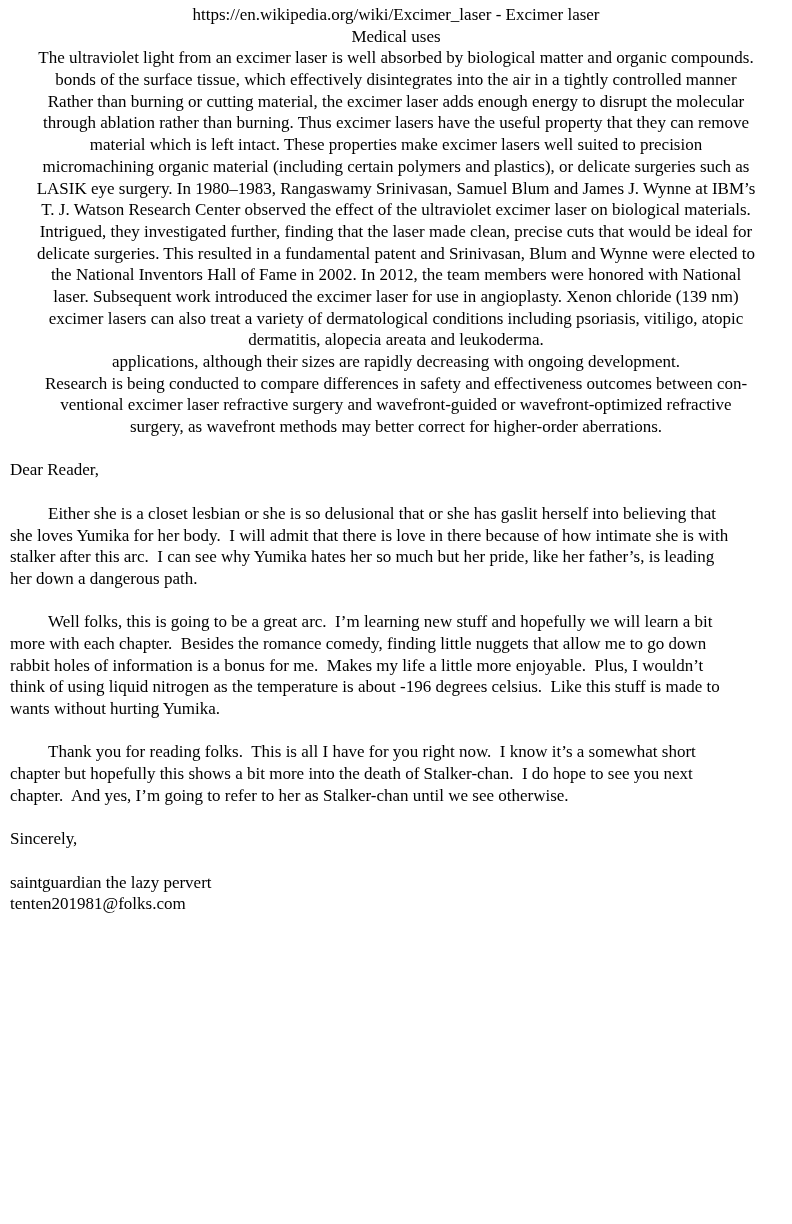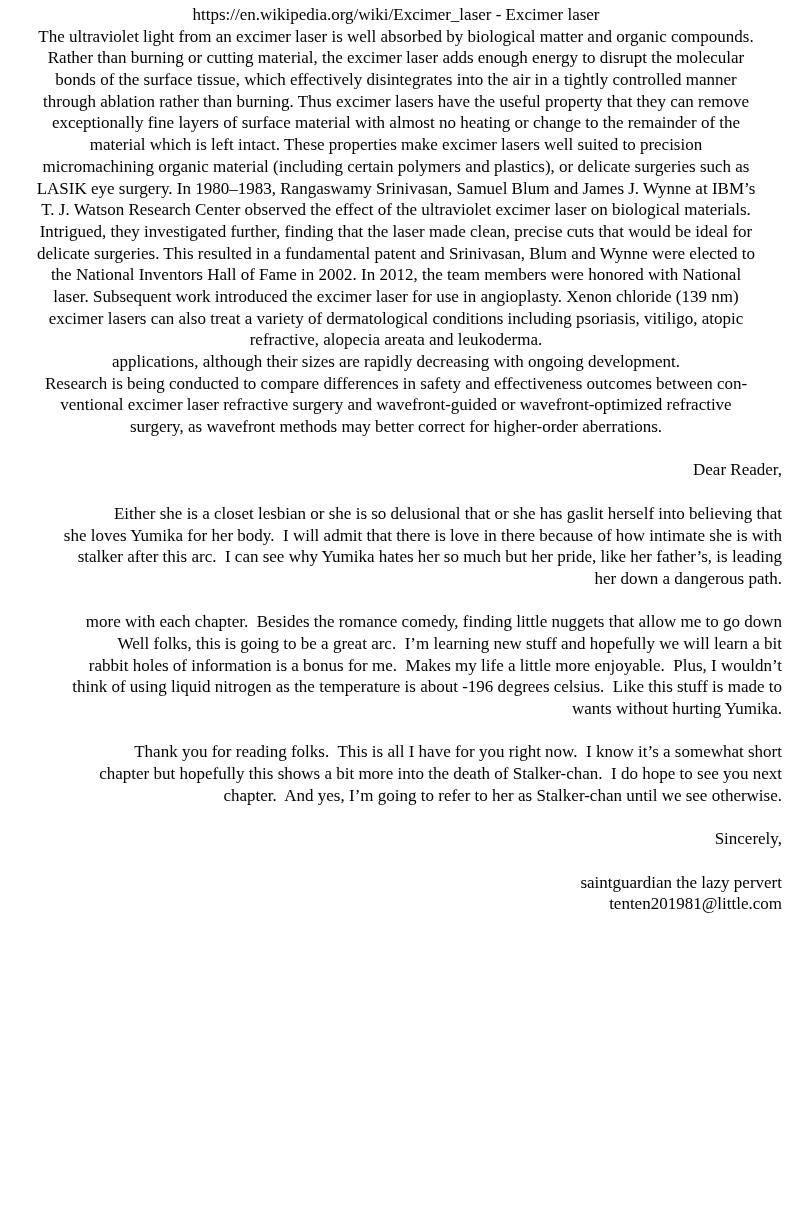--- a/index.html
+++ b/index.html
@@ -18,55 +18,54 @@
     font-family: "Liberation Serif", "DejaVu Serif", serif;
     font-size: 17px;
     color: #000000;
     -webkit-font-smoothing: antialiased;
   }
   .line {
     height: 21.7px;
     line-height: 21.7px;
     white-space: pre;
     overflow: visible;
-    text-align: right;
   }
   .blank-line {
     height: 21.7px;
   }
   .center .line, .line.center {
     text-align: center;
   }
   .para .line:first-child {
     text-indent: 38px;
   }
 </style>
 </head>
 <body>
 
 <div class="page">
 
   <div class="top-block center">
     <div class="line center">https://en.wikipedia.org/wiki/Excimer_laser - Excimer laser</div>
+    <div class="line center">Medical uses</div>
     <div>
         <div class="line">The ultraviolet light from an excimer laser is well absorbed by biological matter and organic compounds.</div>
+        <div class="line">bonds of the surface tissue, which effectively disintegrates into the air in a tightly controlled manner</div>
         <div class="line">Rather than burning or cutting material, the excimer laser adds enough energy to disrupt the molecular</div>
-        <div class="line">bonds of the surface tissue, which effectively disintegrates into the air in a tightly controlled manner</div>
         <div class="line">through ablation rather than burning. Thus excimer lasers have the useful property that they can remove</div>
-        <div class="line">exceptionally fine layers of surface material with almost no heating or change to the remainder of the</div>
         <div class="line">material which is left intact. These properties make excimer lasers well suited to precision</div>
         <div class="line">micromachining organic material (including certain polymers and plastics), or delicate surgeries such as</div>
         <div class="line">LASIK eye surgery. In 1980–1983, Rangaswamy Srinivasan, Samuel Blum and James J. Wynne at IBM’s</div>
         <div class="line">T. J. Watson Research Center observed the effect of the ultraviolet excimer laser on biological materials.</div>
         <div class="line">Intrigued, they investigated further, finding that the laser made clean, precise cuts that would be ideal for</div>
         <div class="line">delicate surgeries. This resulted in a fundamental patent and Srinivasan, Blum and Wynne were elected to</div>
         <div class="line">the National Inventors Hall of Fame in 2002. In 2012, the team members were honored with National</div>
         <div class="line">laser. Subsequent work introduced the excimer laser for use in angioplasty. Xenon chloride (139 nm)</div>
         <div class="line">excimer lasers can also treat a variety of dermatological conditions including psoriasis, vitiligo, atopic</div>
-        <div class="line">refractive, alopecia areata and leukoderma.</div>
+        <div class="line">dermatitis, alopecia areata and leukoderma.</div>
         <div class="line">applications, although their sizes are rapidly decreasing with ongoing development.</div>
         <div class="line">Research is being conducted to compare differences in safety and effectiveness outcomes between con-</div>
         <div class="line">ventional excimer laser refractive surgery and wavefront-guided or wavefront-optimized refractive</div>
         <div class="line">surgery, as wavefront methods may better correct for higher-order aberrations.</div>
       </div>
   </div>
 
   <div class="blank-line"></div>
 
   <div class="line">Dear Reader,</div>
@@ -76,22 +75,22 @@
   <div class="para">
       <div class="line">Either she is a closet lesbian or she is so delusional that or she has gaslit herself into believing that</div>
       <div class="line">she loves Yumika for her body.  I will admit that there is love in there because of how intimate she is with</div>
       <div class="line">stalker after this arc.  I can see why Yumika hates her so much but her pride, like her father’s, is leading</div>
       <div class="line">her down a dangerous path.</div>
     </div>
 
   <div class="blank-line"></div>
 
   <div class="para">
+      <div class="line">Well folks, this is going to be a great arc.  I’m learning new stuff and hopefully we will learn a bit</div>
       <div class="line">more with each chapter.  Besides the romance comedy, finding little nuggets that allow me to go down</div>
-      <div class="line">Well folks, this is going to be a great arc.  I’m learning new stuff and hopefully we will learn a bit</div>
       <div class="line">rabbit holes of information is a bonus for me.  Makes my life a little more enjoyable.  Plus, I wouldn’t</div>
       <div class="line">think of using liquid nitrogen as the temperature is about -196 degrees celsius.  Like this stuff is made to</div>
       <div class="line">wants without hurting Yumika.</div>
     </div>
 
   <div class="blank-line"></div>
 
   <div class="para">
       <div class="line">Thank you for reading folks.  This is all I have for you right now.  I know it’s a somewhat short</div>
       <div class="line">chapter but hopefully this shows a bit more into the death of Stalker-chan.  I do hope to see you next</div>
@@ -99,16 +98,16 @@
     </div>
 
   <div class="blank-line"></div>
 
   <div class="line">Sincerely,</div>
 
   <div class="blank-line"></div>
 
   <div>
       <div class="line">saintguardian the lazy pervert</div>
-      <div class="line">tenten201981@little.com</div>
+      <div class="line">tenten201981@folks.com</div>
     </div>
 
 </div>
 
 </body></html>

